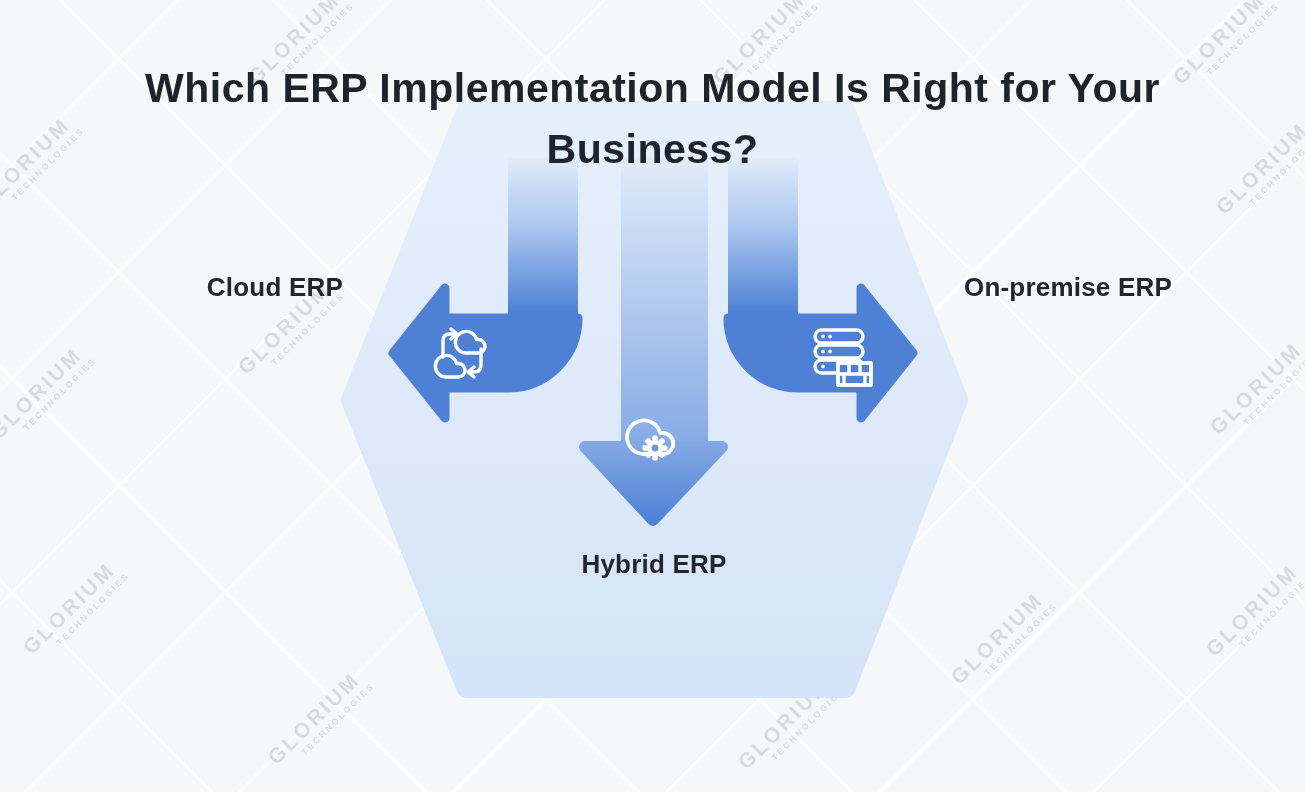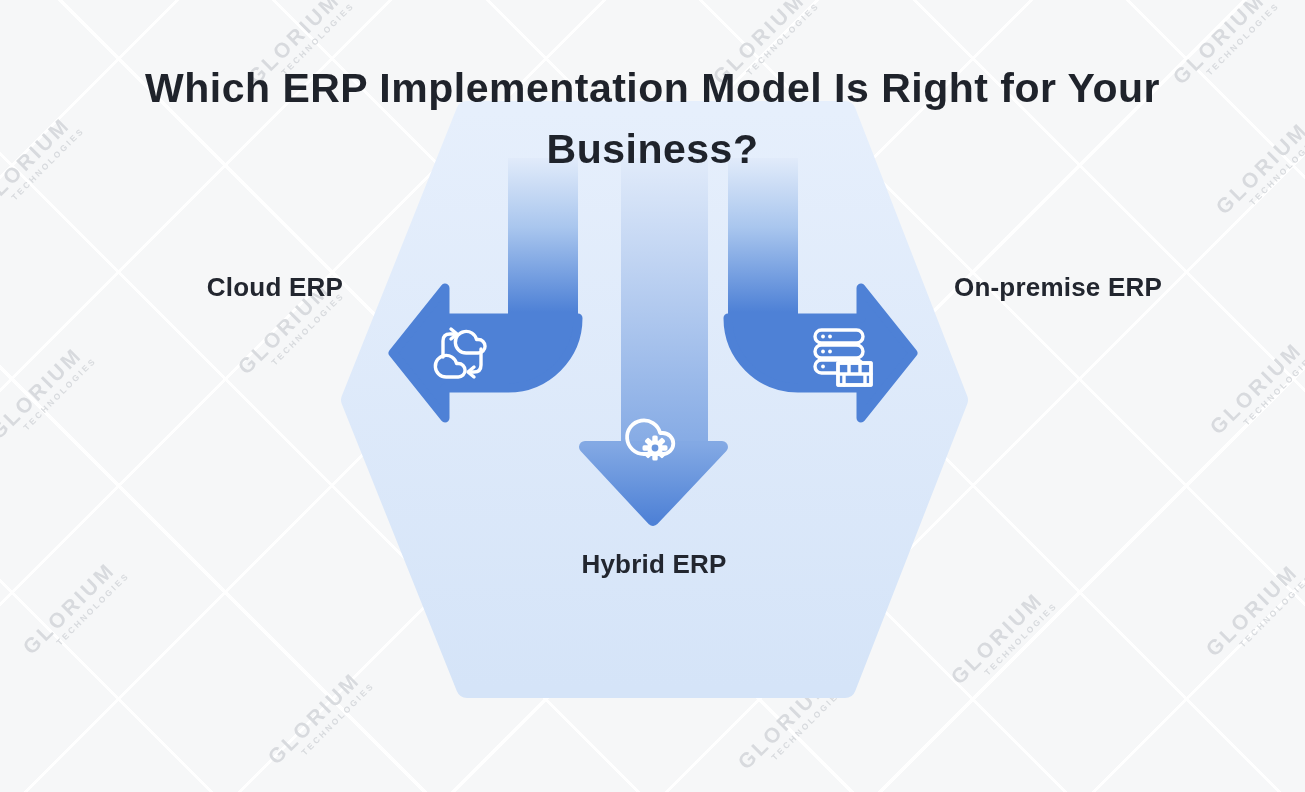--- a/index.html
+++ b/index.html
@@ -41,21 +41,21 @@
 
   .title{
     position:absolute;left:0;right:0;top:58px;margin:0;
     text-align:center;font-size:41px;font-weight:700;line-height:61px;
     letter-spacing:.5px;color:var(--title);white-space:pre-line;
   }
   .block{position:absolute;}
   .block h2{margin:0 0 16px 0;font-size:26px;font-weight:700;color:#22262f;letter-spacing:.2px;}
   .block p{margin:0;font-size:19.5px;line-height:27px;color:var(--body);white-space:pre-line;letter-spacing:.1px;}
   .block-cloud{left:60px;top:272px;width:283px;text-align:right;}
-  .block-onprem{left:954px;top:272px;width:302px;text-align:left;}
+  .block-onprem{left:917px;top:272px;width:302px;text-align:center;}
   .block-hybrid{left:438px;top:549px;width:432px;text-align:center;}
   .block-hybrid h2{margin-bottom:21px;}
 </style>
 </head>
 <body>
 
 <div class="stage">
 
   <div class="lattice"></div>
 

